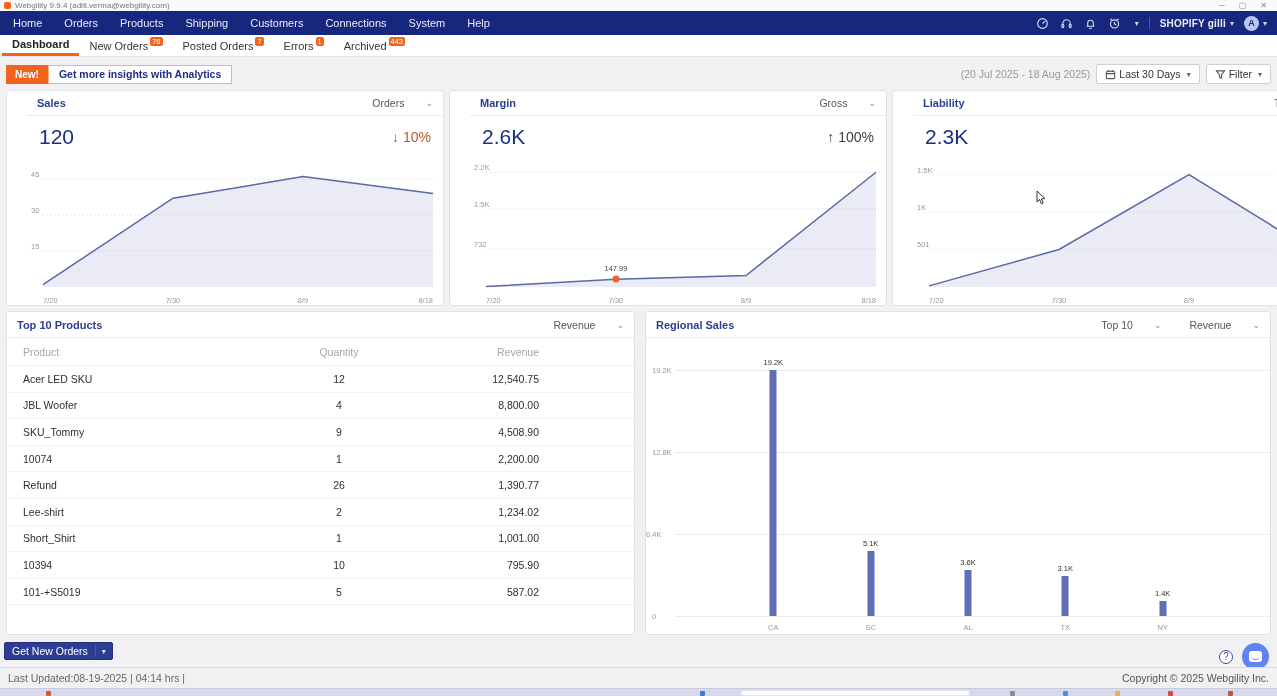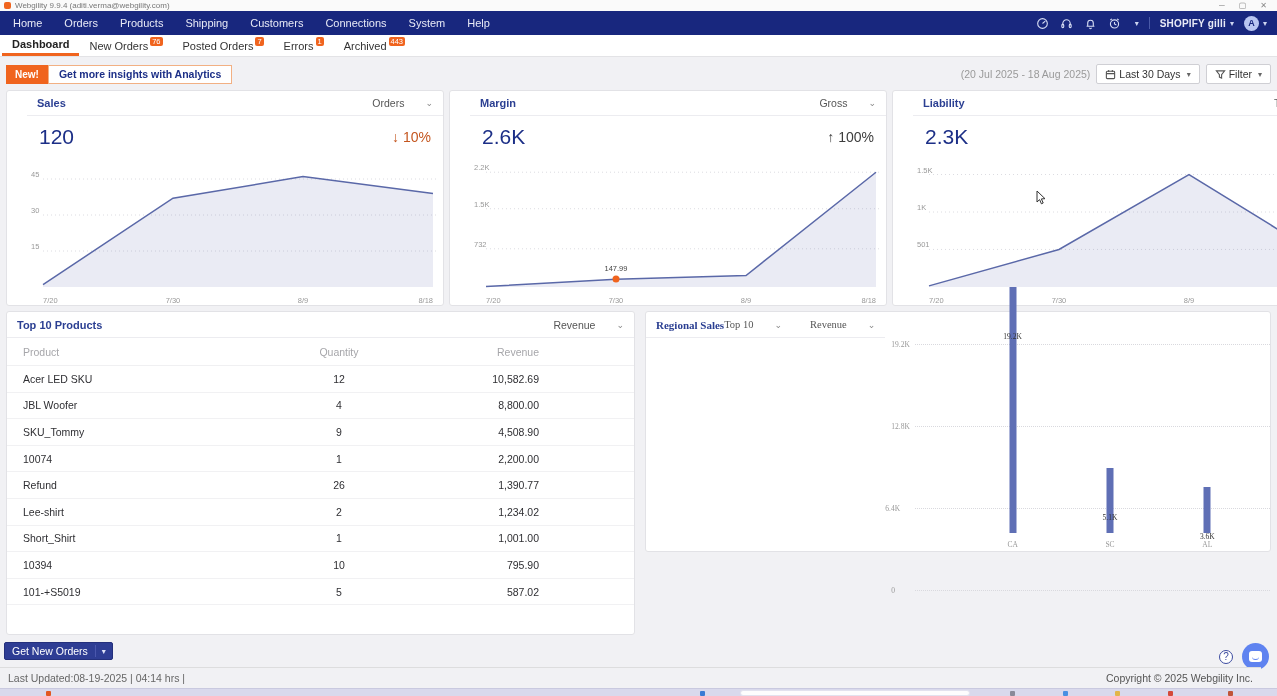--- a/index.html
+++ b/index.html
@@ -51,21 +51,21 @@
   .kpi-value { font-size:21px; color:#1c2f87; }
   .kpi-delta { font-size:14px; }
   .area-chart { flex:1; position:relative; margin:0 2px; }
   .xlabel { position:absolute; bottom:0; font-size:7.5px; color:#999; }
   .chart-marker-label { position:absolute; font-size:7.5px; color:#444; transform:translate(-50%,-100%); }
   .chart-marker-dot { position:absolute; width:7px; height:7px; border-radius:50%; background:#f0641e; transform:translate(-50%,-50%); }
 
   
   .bottom-row { display:flex; gap:10px; margin:5px 6px 0 6px; }
   .products-card { width:629px; height:324px; display:flex; flex-direction:column; }
-  .regional-card { flex:1; height:241px; display:flex; flex-direction:row;font-family:Liberation Serif, serif; }
+  .regional-card { flex:1; height:324px; display:flex; flex-direction:column; }
 
   .t-head { display:grid; grid-template-columns:1fr 170px 210px; padding:0 0 0 16px; height:28px; align-items:center; color:#a6a6aa; font-size:10.5px; border-bottom:1px solid #f0f0f2; }
   .t-row { display:grid; grid-template-columns:1fr 170px 210px; padding-left:16px; height:26.6px; align-items:center; font-size:10.5px; color:#2f2f33; border-bottom:1px solid #f1f1f3; }
   .col-c { text-align:center; }
   .col-r { text-align:right; padding-right:95px; }
 
   .bar-chart { flex:1; position:relative; }
   .bar { position:absolute; width:7px; background:#5f6fb5; transform:translateX(-50%); }
   .bar-val { position:absolute; transform:translate(-50%,-100%); font-size:7.5px; color:#333; }
   .bar-cat { position:absolute; bottom:2px; transform:translateX(-50%); font-size:7.5px; color:#999; }
@@ -75,21 +75,21 @@
   
   .btn-row { position:absolute; left:4px; top:642px; }
   .get-orders-btn { background:#2e3d94; color:#fff; font-size:10.5px; height:18px; border:1px solid #24307c; border-radius:2px; display:flex; align-items:center; cursor:pointer; }
   .get-orders-btn .lbl { padding:0 7px; border-right:1px solid #4a57ad; }
   .get-orders-btn .caret { padding:0 6px; margin:0; color:#dfe3f8; }
   .help-chat { position:absolute; right:8px; top:643px; display:flex; align-items:center; gap:9px; }
   .help-ico { width:14px; height:14px; border:1px solid #3c4ba0; color:#3c4ba0; border-radius:50%; font-size:10px; display:flex; align-items:center; justify-content:center; background:#fff; }
   .chat-ico { width:27px; height:27px; border-radius:50%; background:#5f83f0; display:flex; align-items:center; justify-content:center; }
   .chat-ico .bubble { width:13px; height:11px; background:#fff; border-radius:3px; position:relative; }
   .chat-ico .bubble:after { content:""; position:absolute; left:3px; bottom:2px; width:7px; height:3px; border-bottom:1.5px solid #5f83f0; border-radius:0 0 4px 4px; }
-  .statusbar { position:absolute; left:0; right:16px; top:667px; height:21px; border-top:1px solid #ddddde; background:#f1f1f4; display:flex; align-items:center; font-size:10.5px; color:#666; padding:0 8px; }
+  .statusbar { position:absolute; left:0; right:0; top:667px; height:21px; border-top:1px solid #ddddde; background:#f1f1f4; display:flex; align-items:center; font-size:10.5px; color:#666; padding:0 8px; }
   .statusbar .copyright { margin-left:auto; color:#555; }
 
   
   .taskbar { position:absolute; left:0; right:0; bottom:0; height:8px; background:#d9d9ec; border-top:1px solid #c9c9df; }
   .tk-dot { position:absolute; top:2px; width:5px; height:5px; border-radius:1px; }
   .tk-search { position:absolute; left:740px; top:1px; width:230px; height:6px; background:#fdfdfd; border:1px solid #e2e2ee; border-radius:3px; }
 
   
   .cursor { position:absolute; left:1036px; top:190px; z-index:50; }
 </style>
@@ -279,21 +279,21 @@
     </div>
     <div class="t-head">
       <span>Product</span>
       <span class="col-c">Quantity</span>
       <span class="col-r">Revenue</span>
     </div>
     <div>
         <div class="t-row">
           <span>Acer LED SKU</span>
           <span class="col-c">12</span>
-          <span class="col-r">10,582.69</span>
+          <span class="col-r">12,540.75</span>
         </div>
         <div class="t-row">
           <span>JBL Woofer</span>
           <span class="col-c">4</span>
           <span class="col-r">8,800.00</span>
         </div>
         <div class="t-row">
           <span>SKU_Tommy</span>
           <span class="col-c">9</span>
           <span class="col-r">4,508.90</span>

